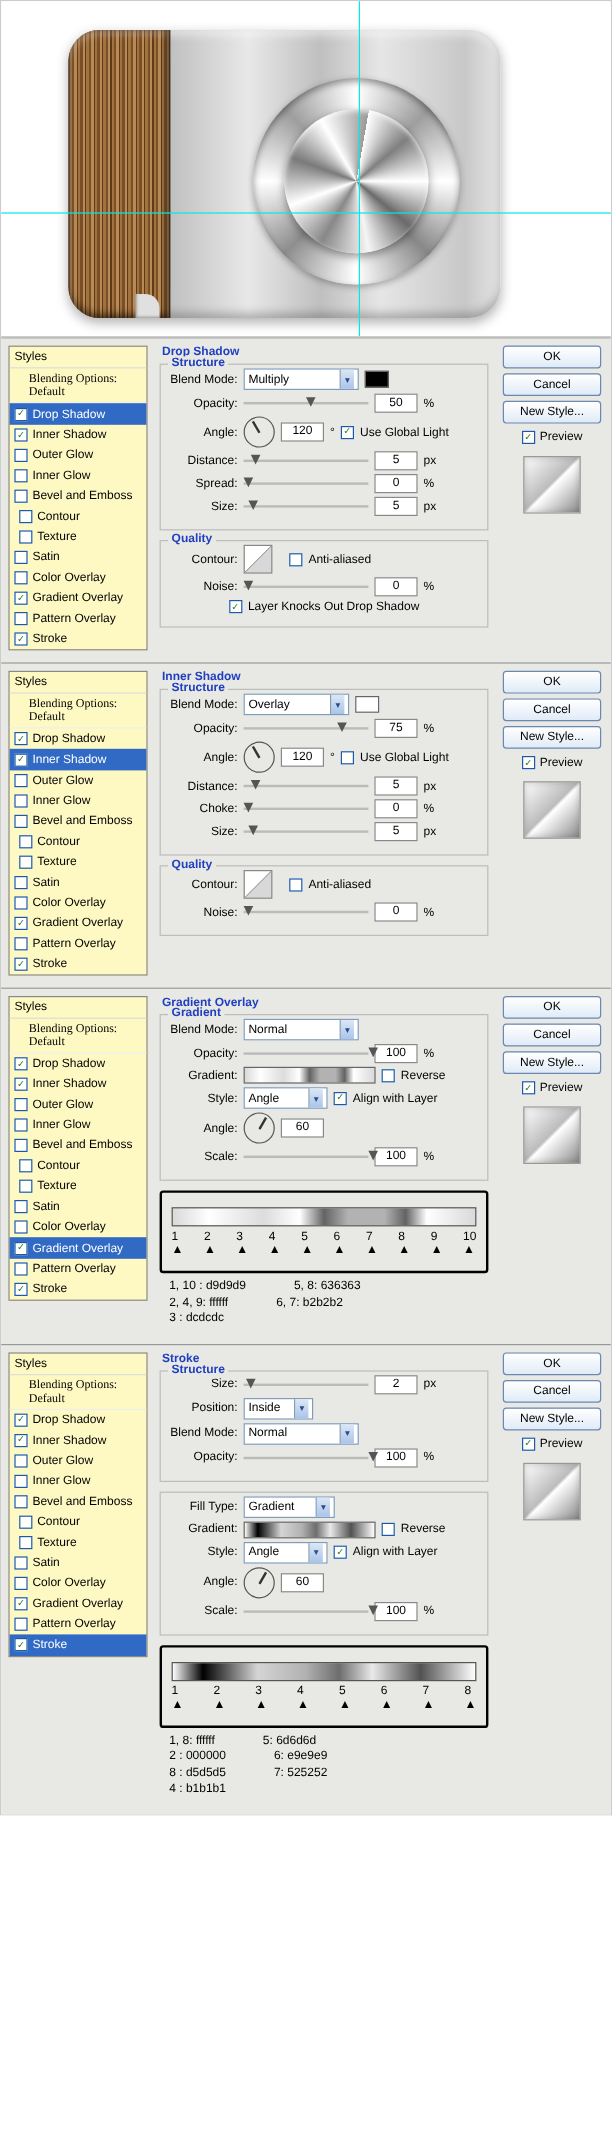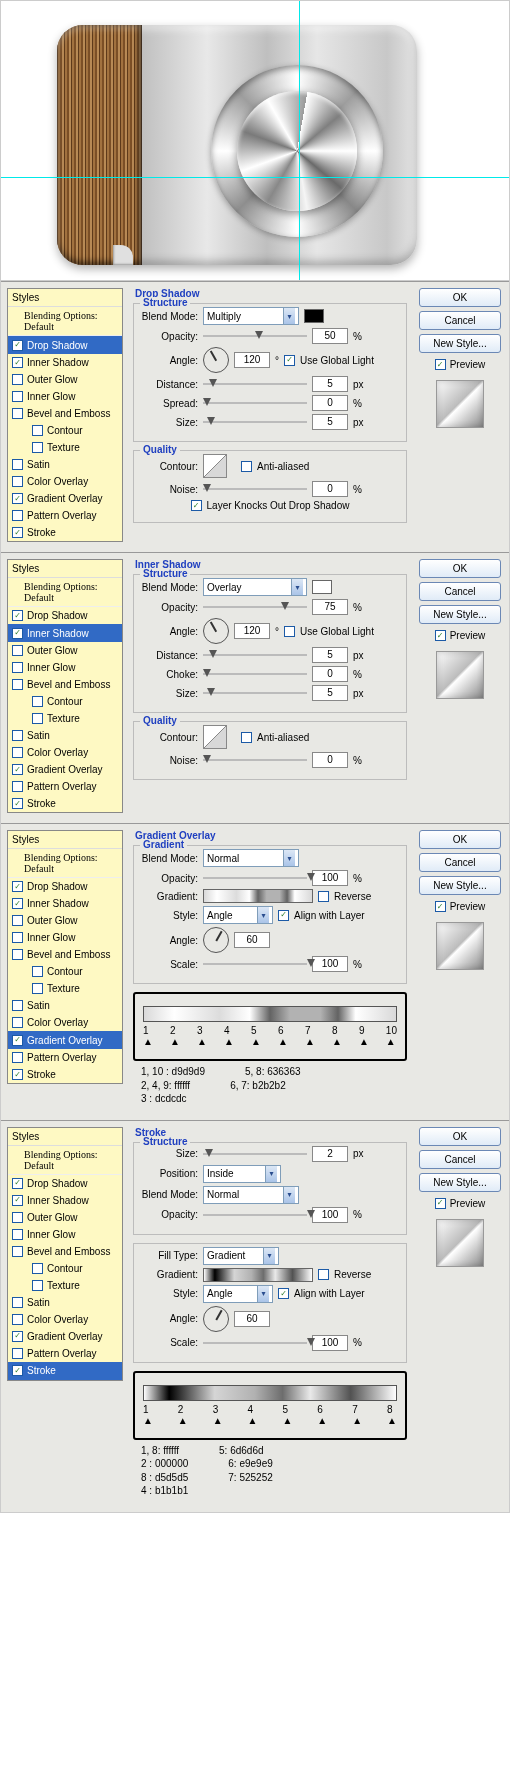--- a/index.html
+++ b/index.html
@@ -24,21 +24,21 @@
   .guide-h{position:absolute;top:176px;left:0;width:100%;height:1px;background:#00eaea;}
   .leaf{position:absolute;left:56px;bottom:0;width:20px;height:20px;background:#e0e0e0;border-top-right-radius:12px;
     box-shadow:inset 1px -1px 2px rgba(0,0,0,.3);}
 
   .dlg{display:flex;background:#e8e8e4;border-top:1px solid #999;padding:6px 6px 10px 6px;gap:8px;}
   .styles{width:116px;}
   .pane{background:#fef9c3;border:1px solid #888;}
   .pane-hdr{border-bottom:1px solid #ddd;padding:3px 4px;font-size:10px;}
   .sub{padding:3px 16px;border-bottom:1px solid #eee;font-size:10px;font-family:Liberation Serif, serif;}
   .stylelist .row{display:flex;align-items:center;padding:3px 4px;border:0px solid transparent;gap:4px;font-size:10px;}
-  .stylelist .row.indent{padding-left:24px;}
+  .stylelist .row.indent{padding-left:8px;}
   .stylelist .row.sel{background:#316ac5;color:#fff;}
   .chk{width:11px;height:11px;border:1px solid #1c5aa6;background:#fff;display:inline-flex;align-items:center;justify-content:center;font-size:8px;color:#2b7c2b;line-height:1;}
   .center{flex:1;}
   .group{border:1px solid #bcbcbc;margin:4px 2px 8px 2px;padding:0 6px 8px 6px;position:relative;}
   .group .legend{position:absolute;top:-7px;left:6px;background:#e8e8e4;padding:0 3px;color:#2040c0;font-weight:bold;}
   .title{color:#2040c0;font-weight:bold;margin:0 0 2px 4px;}
   .frow{display:flex;align-items:center;gap:5px;margin:3px 0;}
   .frow label{width:58px;text-align:right;}
   .sel{border:1px solid #7f9db9;background:#fff;height:18px;display:flex;align-items:center;padding:0 3px;gap:6px;}
   .dd{width:12px;height:16px;display:flex;align-items:center;justify-content:center;background:linear-gradient(#dce7f5,#aac4e8);border-left:1px solid #7f9db9;}
@@ -285,21 +285,21 @@
               </div>
             </div>
           </div>
         </div>
         <div class="center">
     <div class="title">Inner Shadow</div>
     <div class="group">
             <div class="legend">Structure</div>
       <div class="frow">
               <label>Blend Mode:</label>
-              <div class="sel" style="width:104px">
+              <div class="sel" style="width:88px">
                 <span style="flex:1">Overlay</span>
                 <div class="dd"></div>
               </div>
               <span class="sw" style="background:#ffffff"></span>
             </div>
       <div class="frow">
               <label>Opacity:</label>
               <div class="slider">
                 <div class="thumb" style="left:75%"></div>
               </div>
@@ -583,21 +583,21 @@
       <div class="frow">
               <label>Size:</label>
               <div class="slider">
                 <div class="thumb" style="left:2%"></div>
               </div>
               <div class="num">2</div>
               <span>px</span>
             </div>
       <div class="frow">
               <label>Position:</label>
-              <div class="sel" style="width:78px">
+              <div class="sel" style="width:58px">
                 <span style="flex:1">Inside</span>
                 <div class="dd"></div>
               </div>
             </div>
       <div class="frow">
               <label>Blend Mode:</label>
               <div class="sel" style="width:96px">
                 <span style="flex:1">Normal</span>
                 <div class="dd"></div>
               </div>

